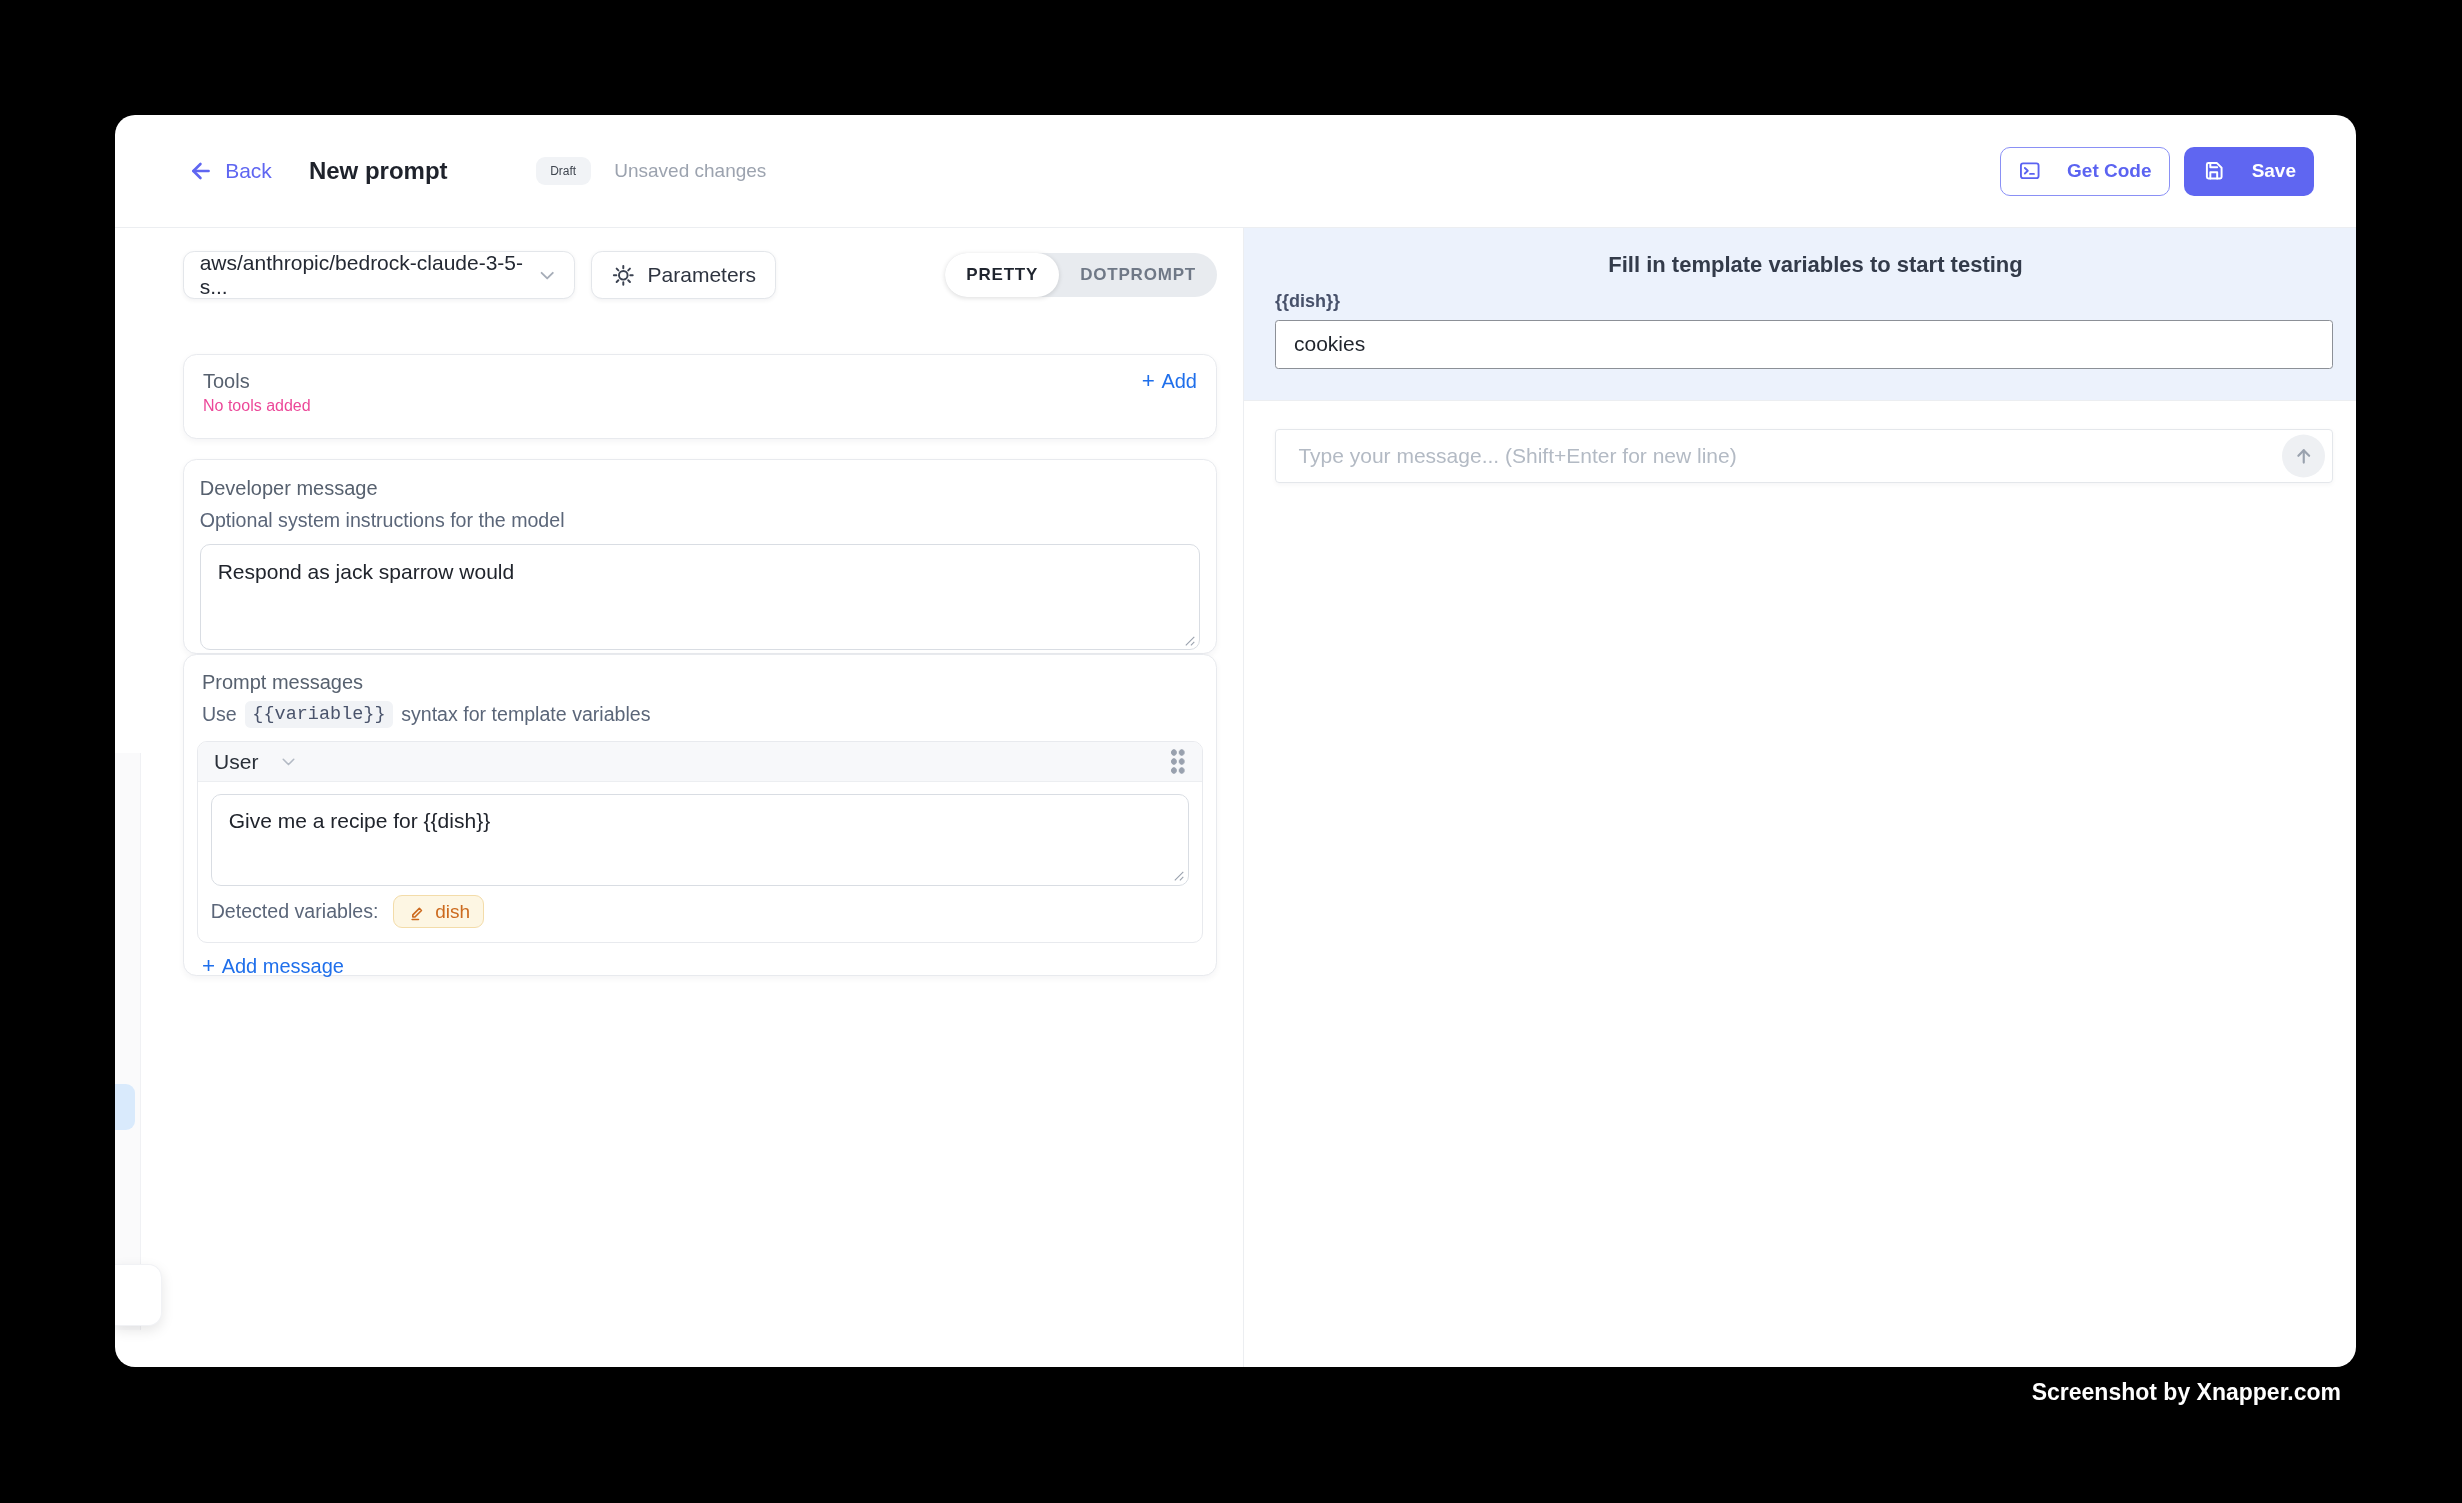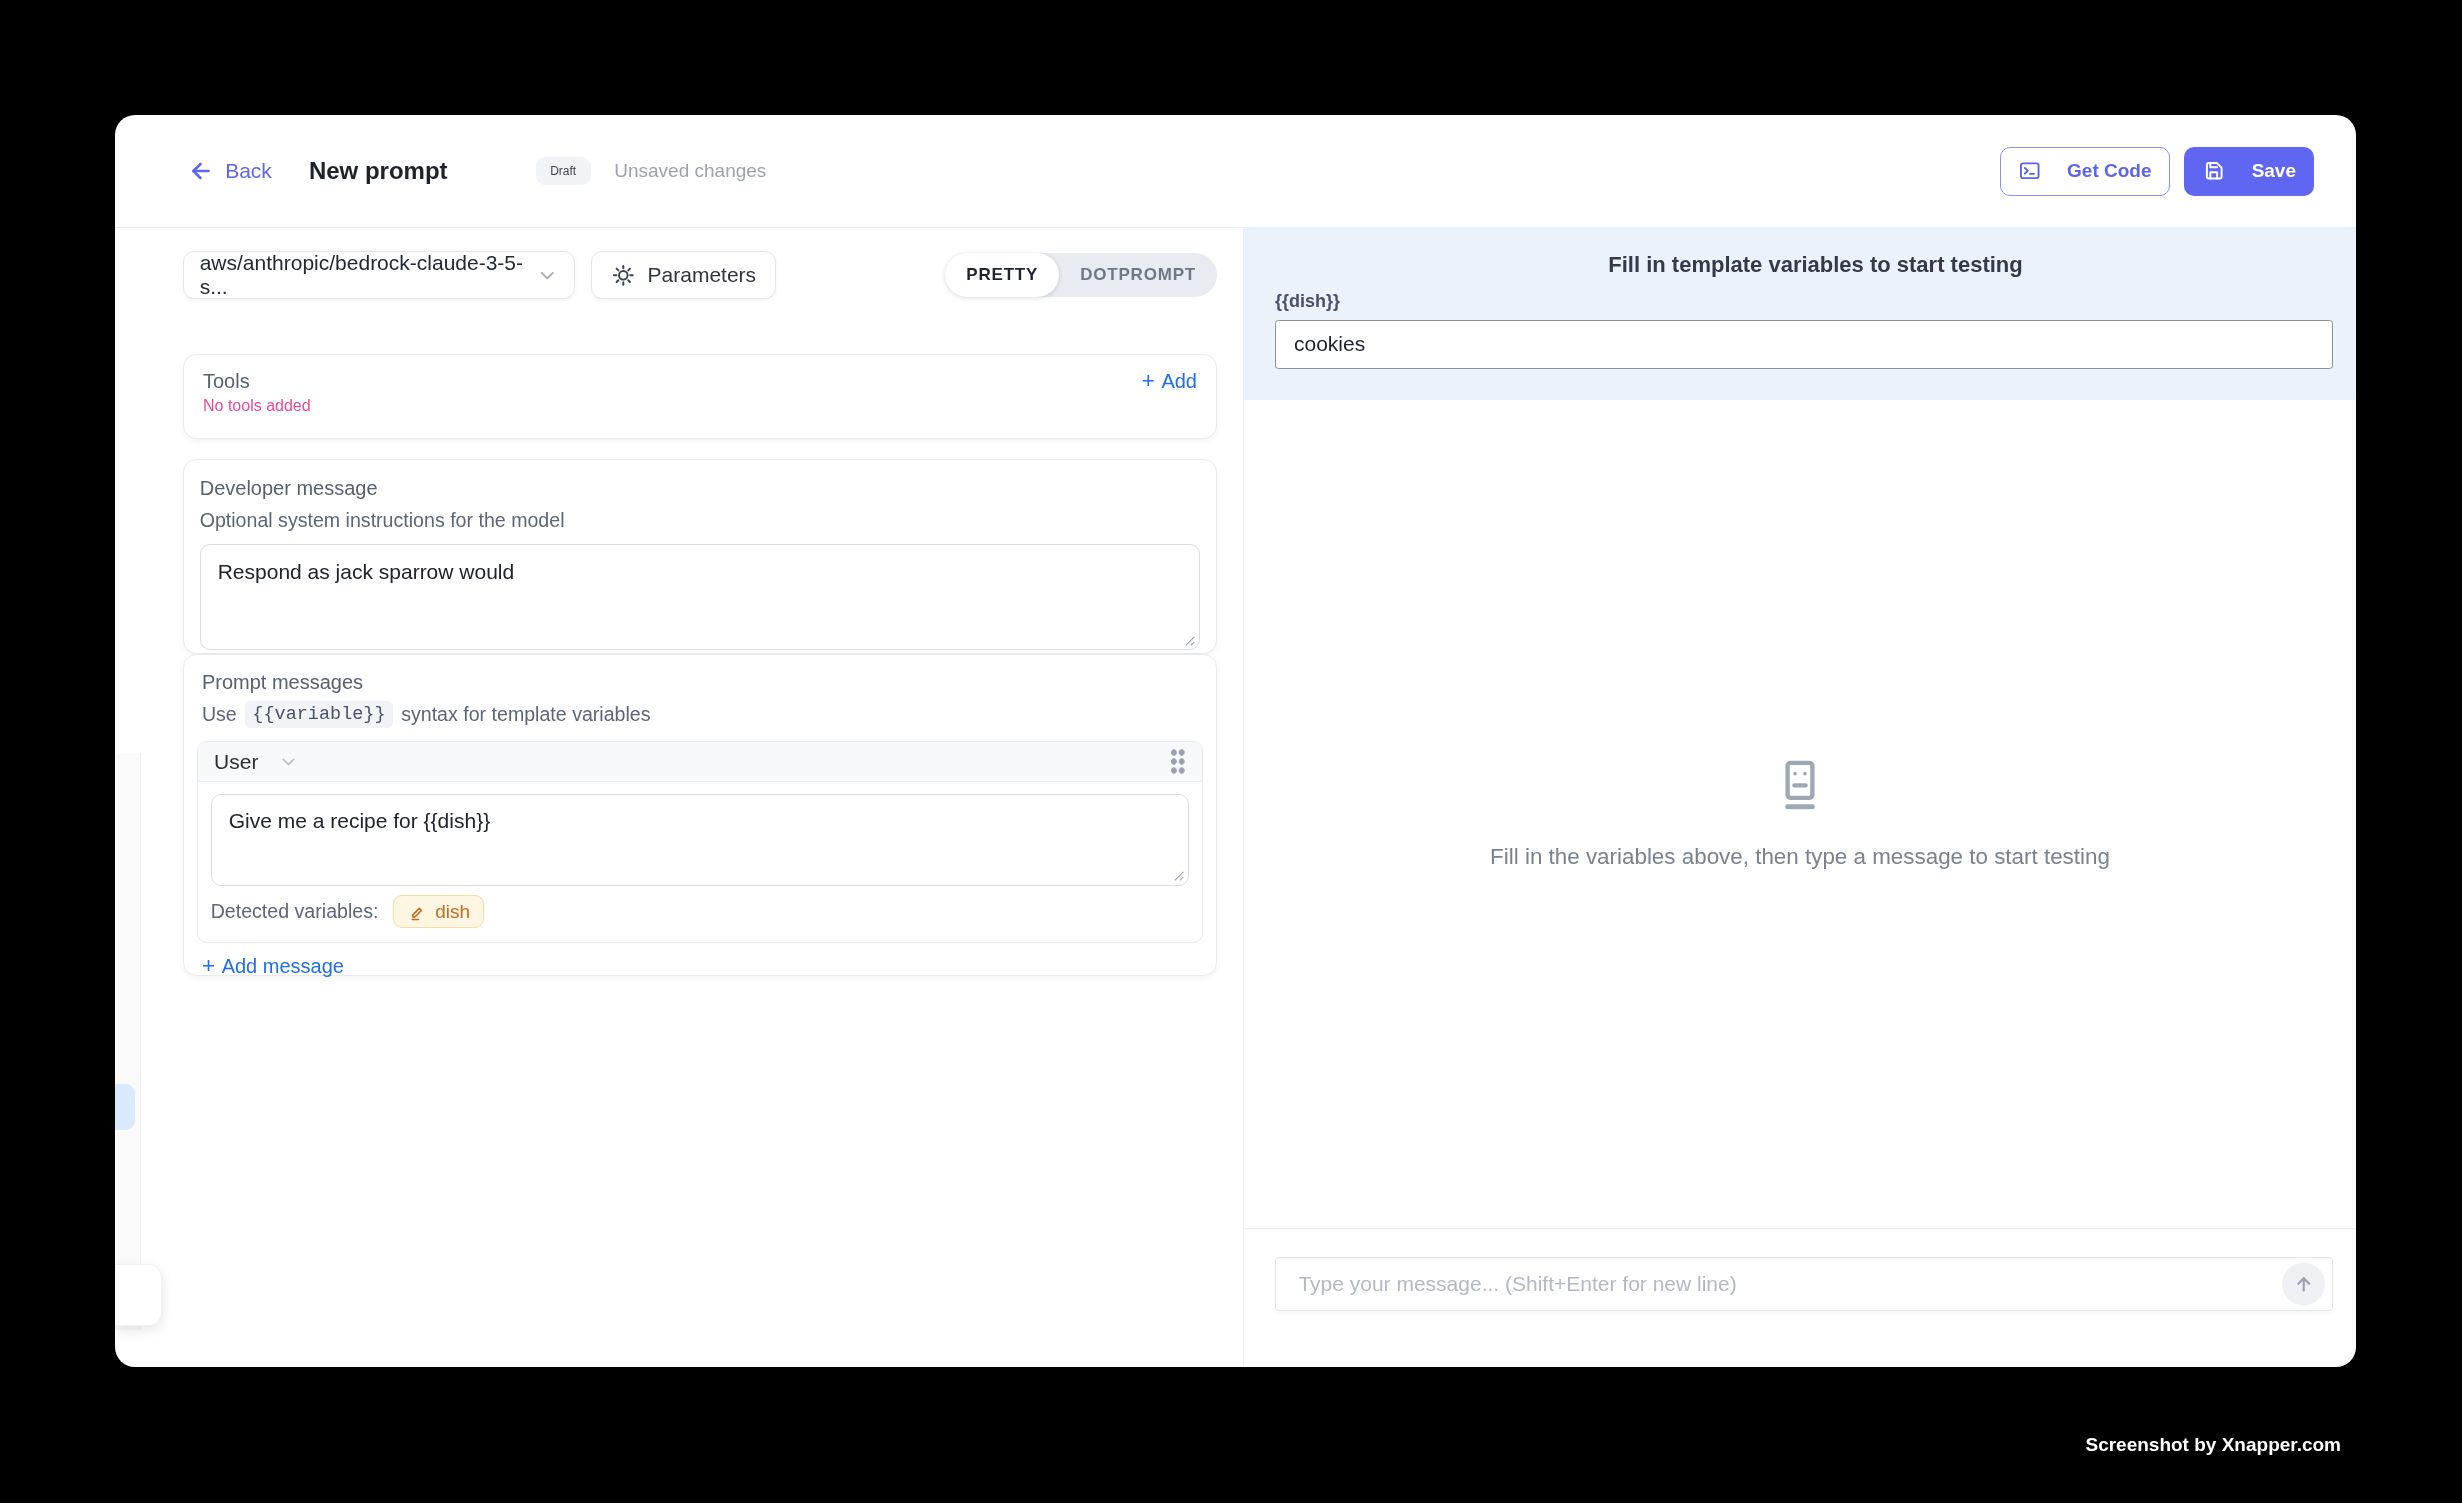--- a/index.html
+++ b/index.html
@@ -92,21 +92,21 @@
   .empty-text{font-size:22.4px;color:#79828F;}
   .chat-input-area{flex:0 0 139px;border-top:1.7px solid #ECEEF1;padding:28px 23px 0 31px;box-sizing:border-box;}
   .chat-input-wrap{position:relative;height:54px;border:1.7px solid #E4E7EB;border-radius:4px;
                    display:flex;box-sizing:border-box;box-shadow:0 1.1px 4.5px rgba(16,24,40,.04);}
   .chat-input{flex:1;height:100%;border:none;outline:none;background:transparent;font-size:21px;
               color:#20242C;padding:0 67px 0 22.4px;font-family:"Liberation Sans",sans-serif;}
   .chat-input::placeholder,.bp-input::placeholder{color:#B3BAC4;}
   .send-btn{position:absolute;right:6.7px;top:50%;transform:translateY(-50%);width:43px;height:43px;
             border-radius:50%;background:#EEF0F3;display:flex;align-items:center;justify-content:center;
             border:none;cursor:pointer;}
-  .credit{position:absolute;right:121px;top:1434px;color:#fff;font-size:19px;font-weight:600;}
+  .credit{position:absolute;right:121px;top:1379px;color:#fff;font-size:23px;font-weight:600;}
   svg{display:block;}
 </style>
 </head>
 <body>
 
 <div class="stage">
   <div class="app-card">
 
     <div class="topbar">
       <div class="back">
@@ -245,32 +245,20 @@
         </section>
       </div>
 
       <div class="right-pane">
         <div class="blue-panel">
           <div class="bp-title">Fill in template variables to start testing</div>
           <div class="bp-var">{{dish}}</div>
           <input class="bp-input" type="text" value="cookies" style="">
         </div>
 
-        <div class="chat-empty">
-          <span>
-            <svg width="54" height="54" viewBox="0 0 48 48" fill="none" stroke="#9FA7B4" stroke-width="3.8" stroke-linecap="round">
-              <rect x="13" y="3.5" width="22" height="31" rx="2.5"></rect>
-              <circle cx="19.6" cy="13" r="1.6" fill="#9FA7B4" stroke="none"></circle>
-              <circle cx="28.4" cy="13" r="1.6" fill="#9FA7B4" stroke="none"></circle>
-              <path d="M19 23.5h10"></path>
-              <path d="M13 42.5h22" stroke-width="4.4"></path>
-            </svg>
-          </span>
-          <div class="empty-text">Fill in the variables above, then type a message to start testing</div>
-        </div>
 
         <div class="chat-input-area">
           <div class="chat-input-wrap">
             <input class="chat-input" type="text" placeholder="Type your message... (Shift+Enter for new line)" style="">
             <button class="send-btn">
               <span>
                 <svg width="23.5" height="23.5" viewBox="0 0 24 24" fill="none" stroke="#9AA2AE" stroke-width="2.2" stroke-linecap="round" stroke-linejoin="round">
                     <path d="M12 18.5V6"></path>
                     <path d="M6.5 11.5 12 6l5.5 5.5"></path>
                   </svg>

